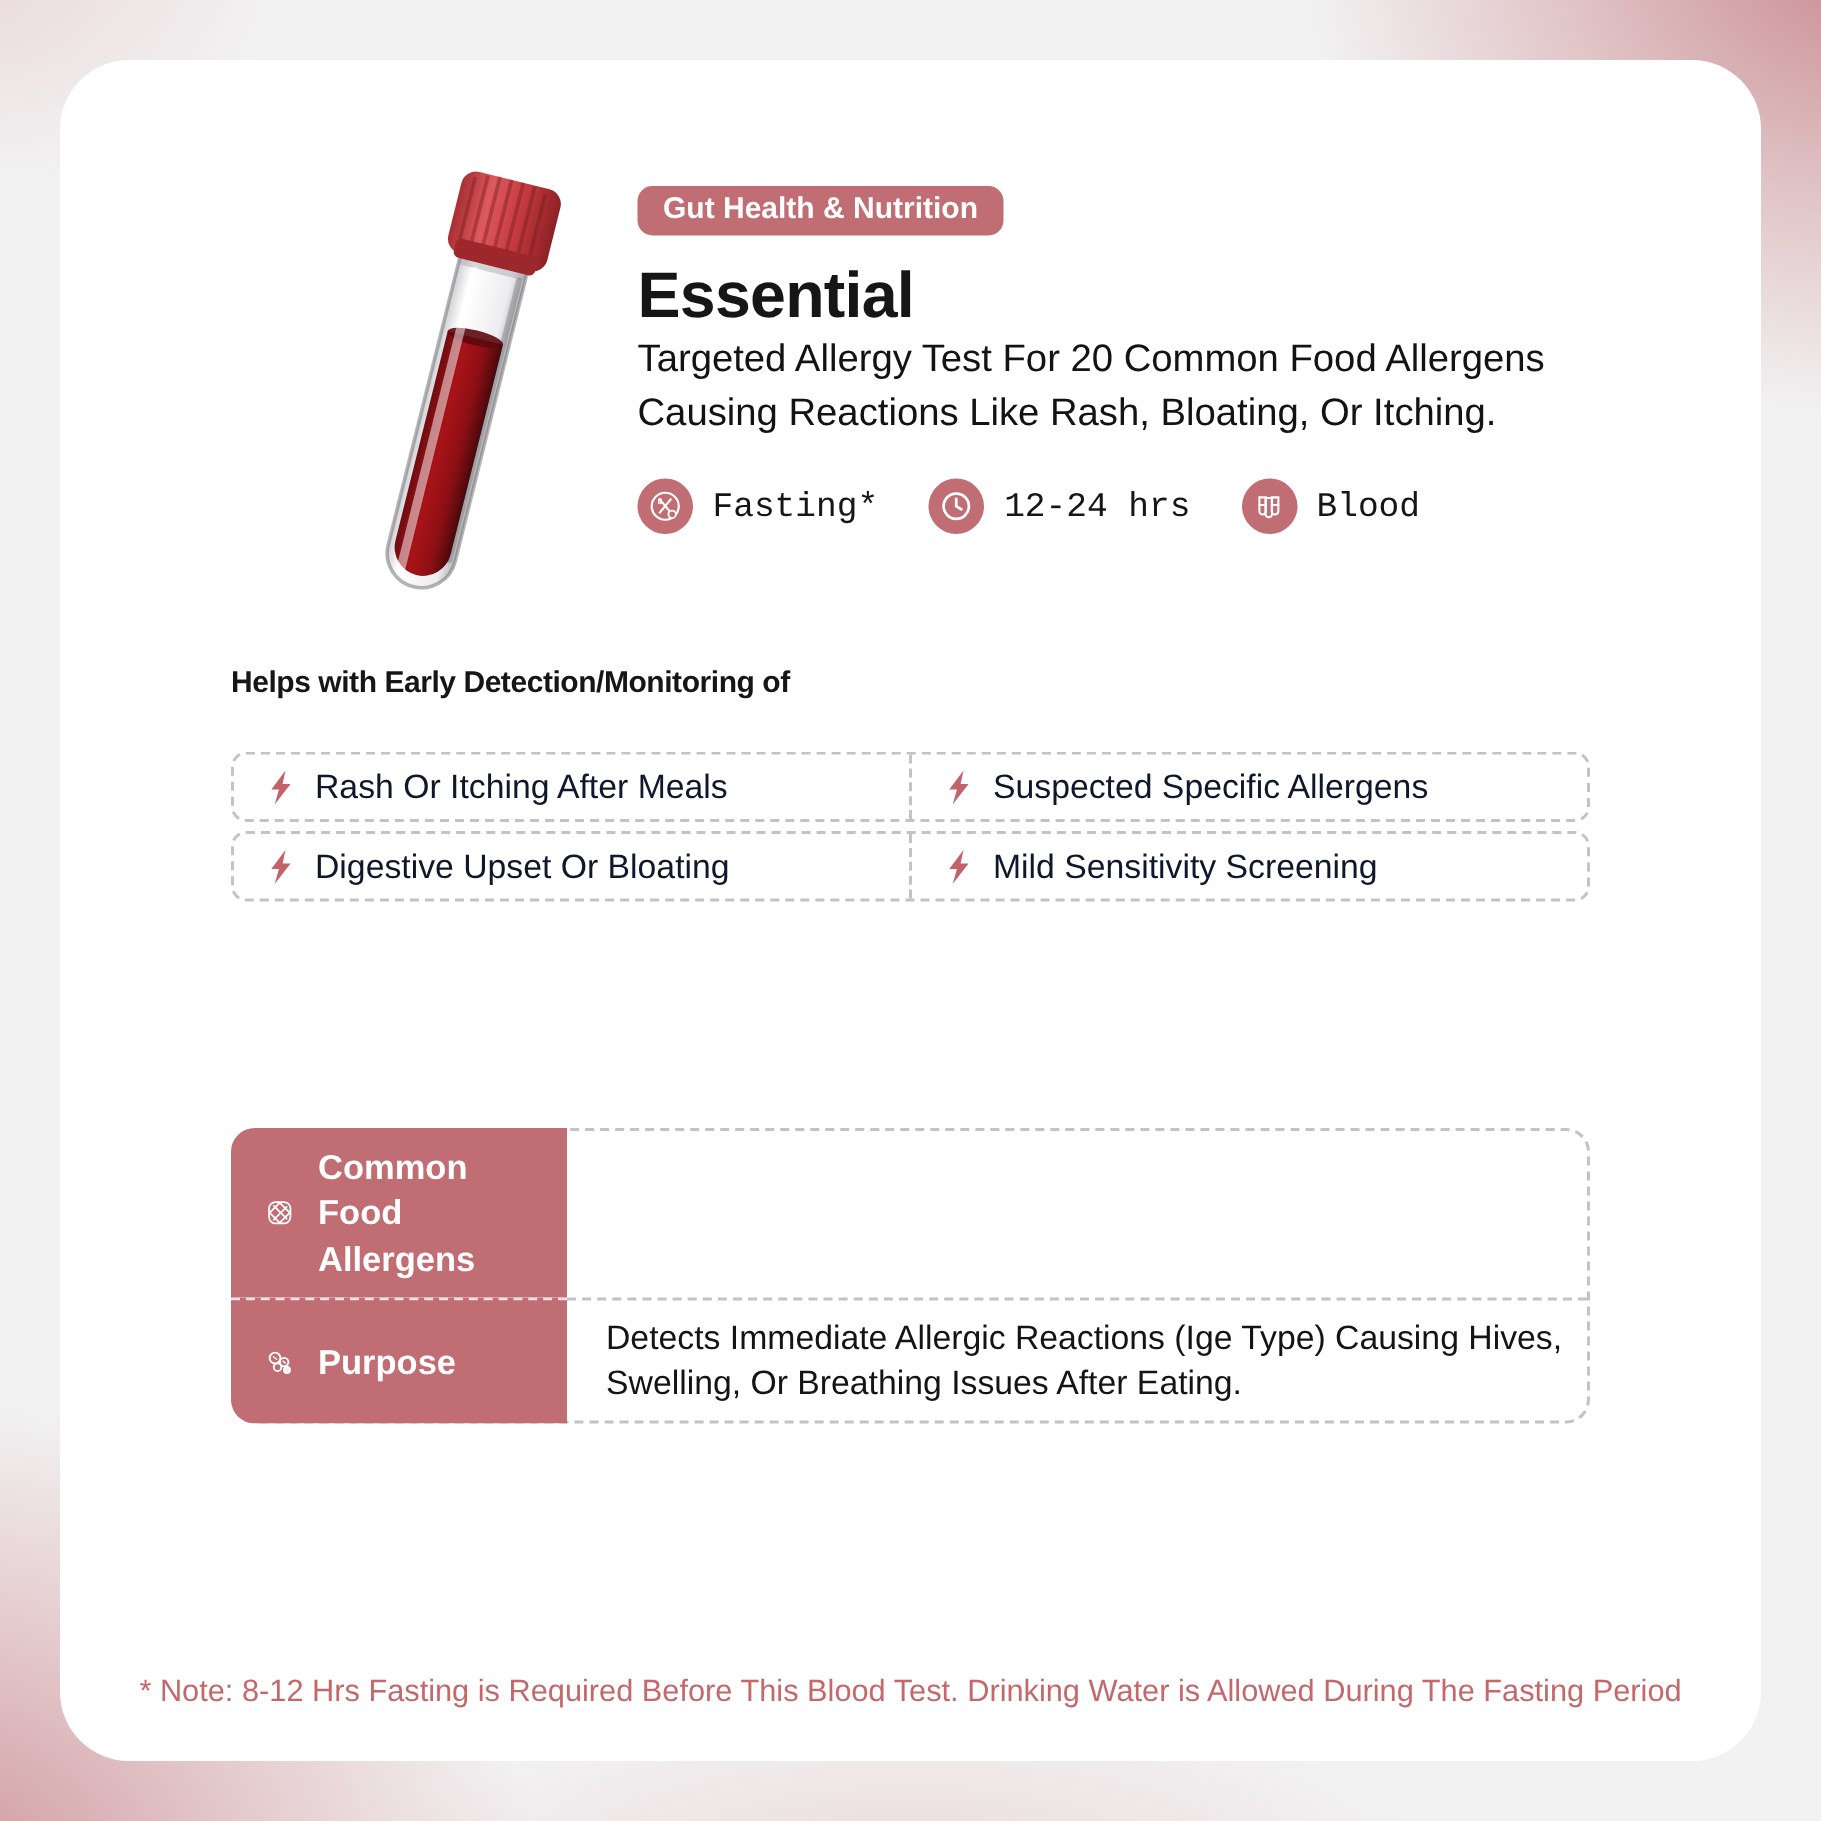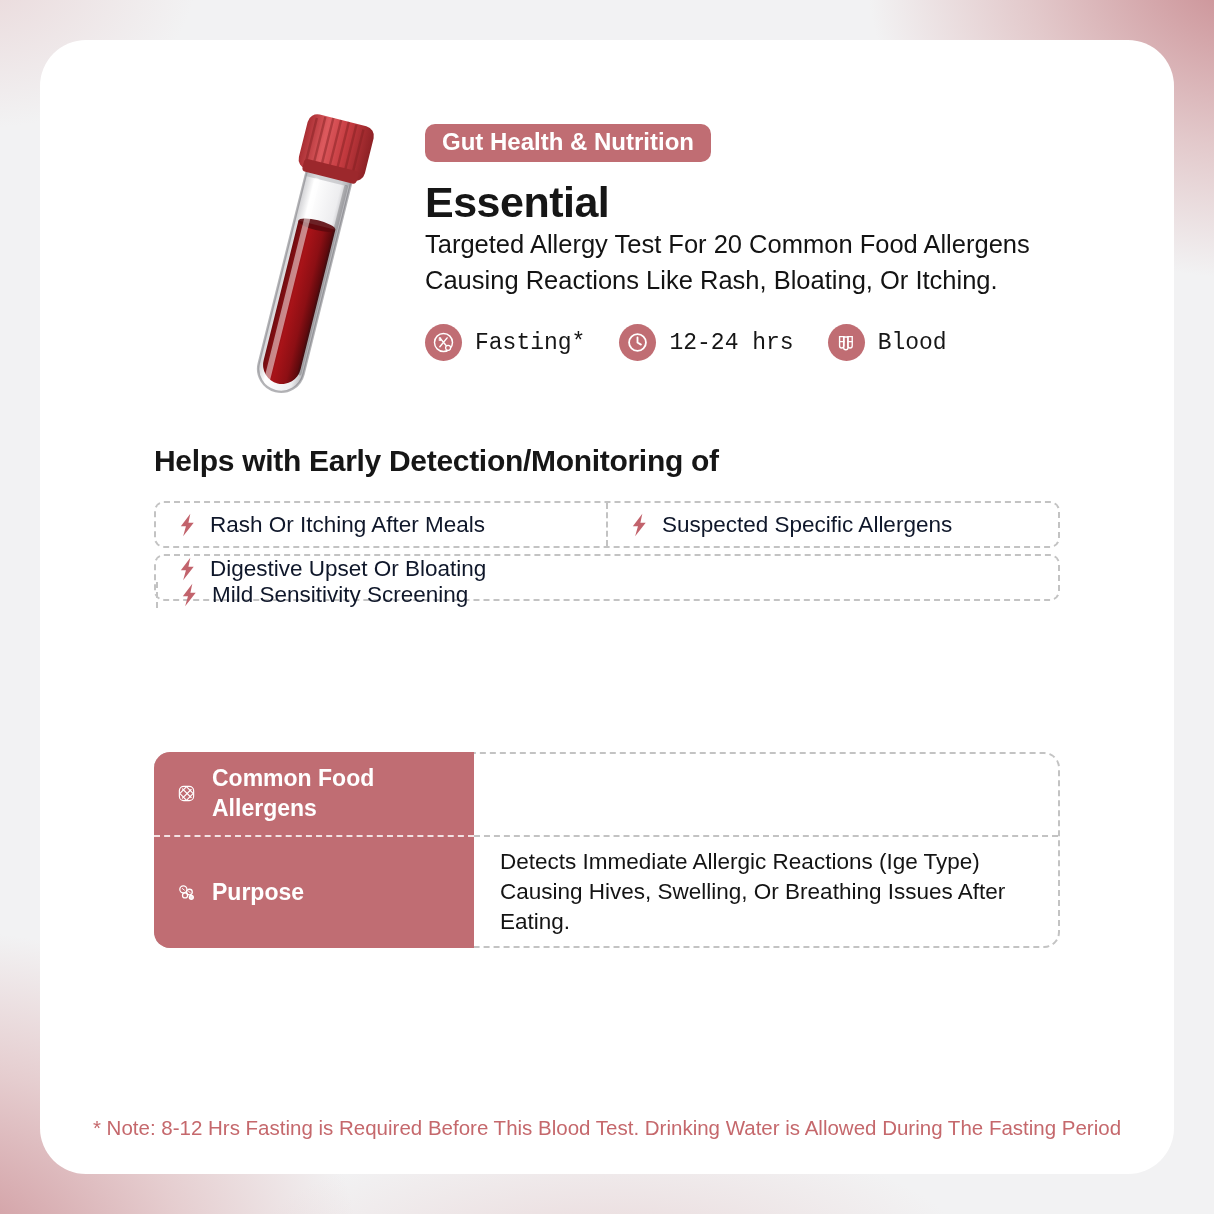--- a/index.html
+++ b/index.html
@@ -24,45 +24,45 @@
   }
   .card{
     position:absolute;left:40px;top:40px;width:1134px;height:1134px;
     background:#fff;border-radius:46px;
   }
   
   .tube{position:absolute;left:158px;top:60px;width:218px;height:330px;}
   .hero{position:absolute;left:385px;top:84px;width:740px;}
   .badge{
     display:inline-block;background:var(--rose);color:#fff;
-    font-size:24px;font-weight:700;padding:4px 17px 6px;border-radius:10px;
+    font-size:20px;font-weight:700;padding:4px 17px 6px;border-radius:10px;
   }
   .title{font-size:43px;font-weight:700;margin-top:16px;letter-spacing:-.5px;}
   .desc{font-size:25.5px;line-height:1.4;max-width:700px;color:#131313;}
   .meta{margin-top:26px;display:flex;align-items:center;gap:34px;}
   .meta-item{display:flex;align-items:center;gap:13px;font-size:23px;font-weight:500;font-family:Liberation Mono, monospace;}
   .meta-ic{width:37px;height:37px;border-radius:50%;background:var(--rose);
     display:flex;align-items:center;justify-content:center;flex:none;}
   
-  .sec-h{position:absolute;left:114px;font-size:30px;font-weight:700;letter-spacing:-.3px;}
+  .sec-h{position:absolute;left:114px;font-size:20px;font-weight:700;letter-spacing:-.3px;}
   
   .det{position:absolute;left:114px;top:461px;width:906px;}
   .det-row{border:2px dashed var(--dash);border-radius:10px;height:47px;display:flex;}
   .det-row.r2{margin-top:1px;}
-  .det-row.r3{margin-top:6px;flex-direction:column;}
+  .det-row.r3{margin-top:6px;}
   .det-cell{flex:1;display:flex;align-items:center;gap:14px;padding-left:22px;
     font-size:22.5px;font-weight:500;color:#0f172a;min-width:0;}
   .det-cell.second{border-left:2px dashed var(--dash);}
   .bolt{display:flex;flex:none;}
   
   .params{position:absolute;left:114px;top:712px;width:906px;
     border:2px dashed var(--dash);border-radius:16px;}
   .p-row{display:flex;}
   .p-left{
-    width:320px;background:var(--rose);color:#fff;display:flex;align-items:center;
+    width:224px;background:var(--rose);color:#fff;display:flex;align-items:center;
     gap:15px;padding:11px 14px 11px 22px;margin-left:-2px;
     font-size:23px;font-weight:600;line-height:1.32;flex:none;
   }
   .p-row.first .p-left{margin-top:-2px;border-top-left-radius:16px;}
   .p-row.last  .p-left{margin-bottom:-2px;border-bottom-left-radius:16px;
     border-top:2px dashed rgba(255,255,255,.8);}
   .p-right{flex:1;display:flex;align-items:center;
     padding:10px 14px 10px 26px;font-size:22.5px;line-height:1.33;color:#141414;}
   .p-row.last .p-right{border-top:2px dashed var(--dash);}
   .p-icon{display:flex;flex:none;}

